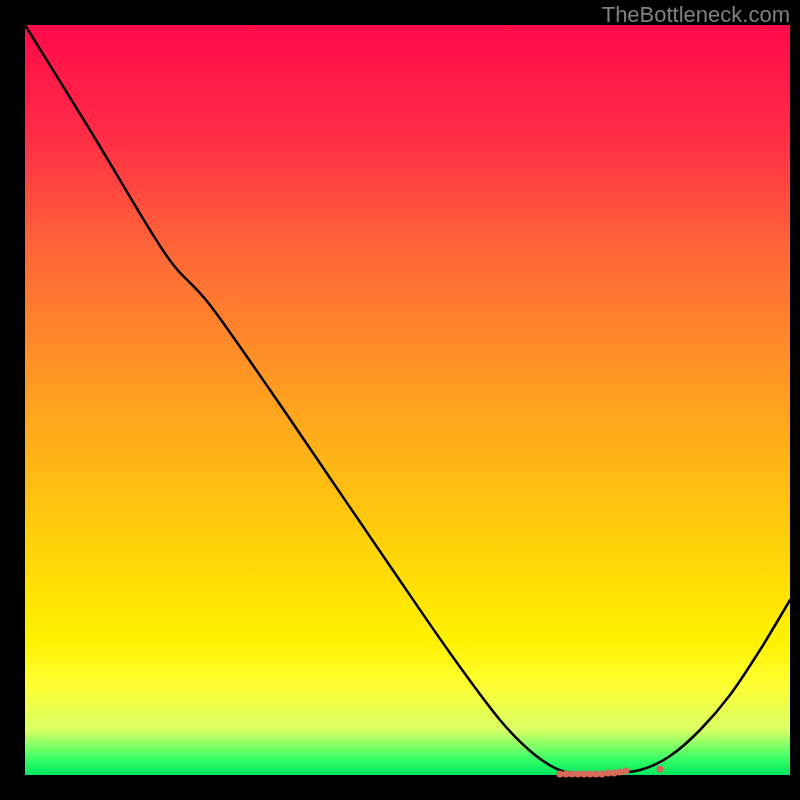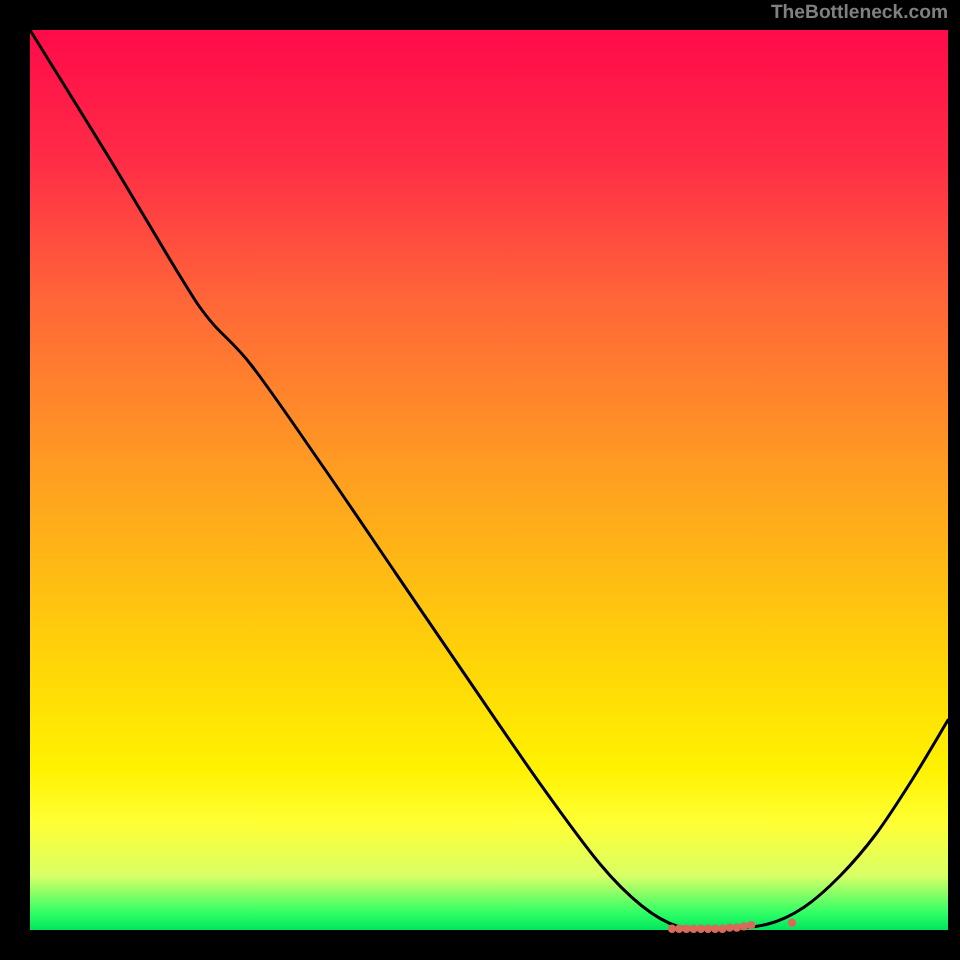--- a/index.html
+++ b/index.html
@@ -13,22 +13,22 @@
   .chart-container {
     position: relative;
     width: 800px;
     height: 800px;
   }
   .watermark {
     position: absolute;
     top: 2px;
     right: 10px;
     color: #808080;
-    font-size: 16px;
-    font-weight: bold;
+    font-size: 22px;
+    font-weight: normal;
     z-index: 10;
     letter-spacing: 0px;
   }
   svg {
     display: block;
   }
 </style>
 </head>
 <body>
 

